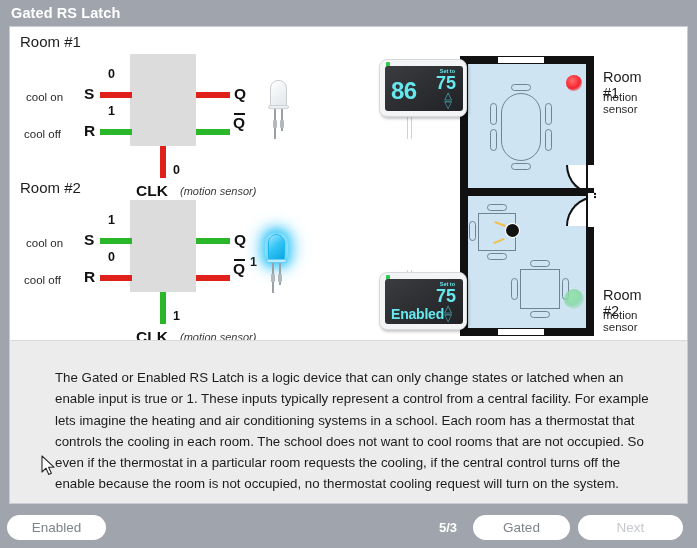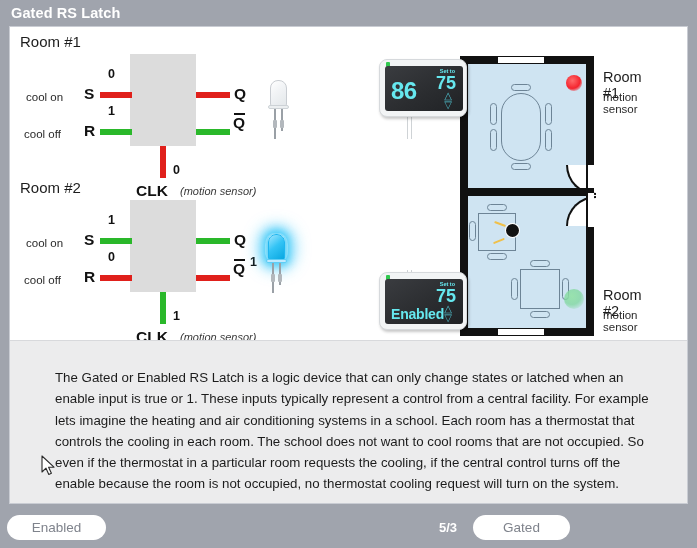--- a/index.html
+++ b/index.html
@@ -477,19 +477,20 @@
     <div id="desc">
       <p>The Gated or Enabled RS Latch is a logic device that can only change states or latched when an enable input is true or 1. These inputs typically represent a control from a central facility. For example lets imagine the heating and air conditioning systems in a school. Each room has a thermostat that controls the cooling in each room. The school does not want to cool rooms that are not occupied. So even if the thermostat in a particular room requests the cooling, if the central control turns off the enable because the room is not occupied, no thermostat cooling request will turn on the system.</p>
     </div>
 
   </div>
 
   <div id="bottombar">
     <button class="pillbtn" id="btn-restart">Enabled</button>
     <div id="page-indicator">5/3</div>
     <button class="pillbtn" id="btn-back">Gated</button>
+    <button class="pillbtn" id="btn-next">Next</button>
   </div>
 
   <svg id="cursor" width="16" height="22" viewBox="0 0 16 22">
     <path d="M1,1 L1,17 L5,13.2 L7.8,19.4 L10.4,18.2 L7.6,12.2 L13,12.2 Z" fill="#ffffff" stroke="#2a2a2a" stroke-width="1.1" stroke-linejoin="round"></path>
   </svg>
 
 </div>
 
 </body></html>

